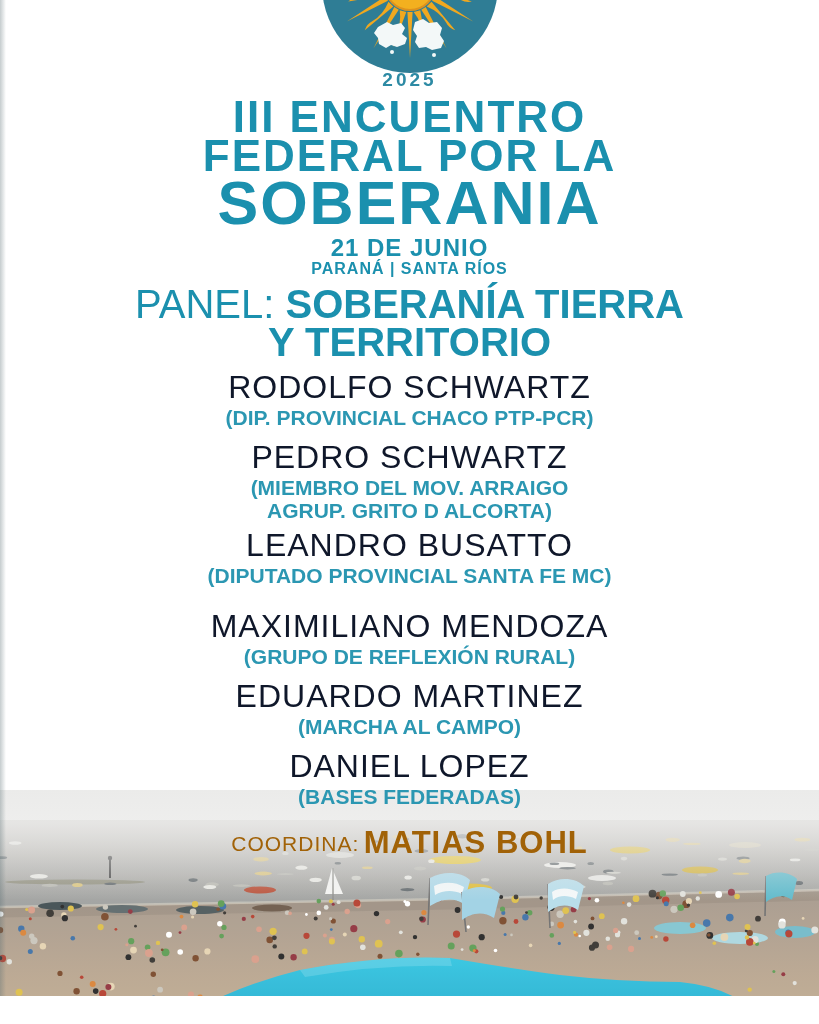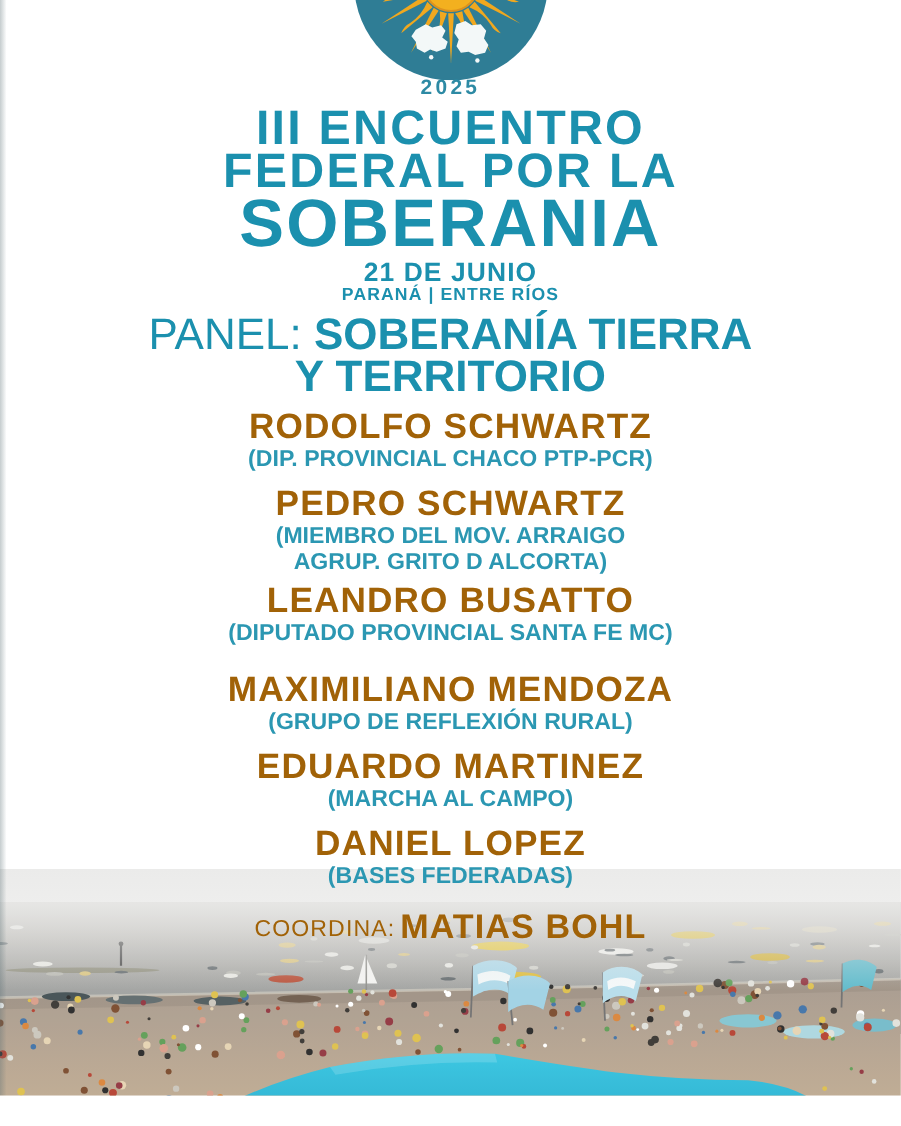--- a/index.html
+++ b/index.html
@@ -18,21 +18,21 @@
   .t1,.t2{font-weight:bold; font-size:44px; line-height:.88; letter-spacing:2px; color:#1b90ae;}
   .t1{margin-top:9px;}
   .t3{font-weight:bold; font-size:61px; line-height:.92; letter-spacing:2px; color:#1b90ae;}
   .date{font-weight:bold; font-size:24px; line-height:1; margin-top:4px; letter-spacing:1px;}
   .loc{font-weight:bold; font-size:16px; line-height:1.1; letter-spacing:1px;}
   .panel{margin-top:8px; font-size:40px; line-height:.95; color:#1b90ae;}
   .panel .plabel{font-weight:normal; letter-spacing:0;}
   .panel .pbold{font-weight:bold;}
   .speakers{margin-top:10px;}
   .speaker{margin-bottom:12px;}
-  .speaker .name{font-weight:bold; font-size:32px; line-height:1; letter-spacing:1px; color:#a16207;}
+  .speaker .name{font-weight:normal; font-size:32px; line-height:1; letter-spacing:1px; color:#0f172a;}
   .speaker .role{font-size:21px; line-height:1.1; margin-top:3px; color:#2b97b2; font-weight:bold;}
   .sp-gap-small{margin-bottom:7px;}
   .sp-gap-big{margin-bottom:22px;}
   .coordina{margin-top:17px; color:#a16207;}
   .coordina .clabel{font-weight:normal; font-size:21px; letter-spacing:1px; vertical-align:2px;}
   .coordina .cname{font-weight:bold; font-size:31px; letter-spacing:1px;}
   
   .photo{position:absolute; left:0; top:820px; width:819px; height:204px; z-index:1;}
   .haze{position:absolute; left:0; top:790px; width:819px; height:110px; z-index:2;
     background:linear-gradient(180deg, #ebebea 0%, rgba(235,235,234,.85) 30%, rgba(235,235,234,.45) 62%, rgba(235,235,234,0) 100%);}
@@ -449,21 +449,21 @@
     </svg>
   </div>
   <div class="haze"></div>
 
   <div class="content">
     <div class="year">2025</div>
     <div class="t1">III ENCUENTRO</div>
     <div class="t2">FEDERAL POR LA</div>
     <div class="t3">SOBERANIA</div>
     <div class="date">21 DE JUNIO</div>
-    <div class="loc">PARANÁ | ENTRE RÍOS</div>
+    <div class="loc">PARANÁ | SANTA RÍOS</div>
 
     <div class="panel">
       <span class="plabel">PANEL:</span>
       <span class="pbold">SOBERANÍA TIERRA</span>
       <div class="pbold">Y TERRITORIO</div>
     </div>
 
     <div class="speakers">
       <div class="speaker">
         <div class="name">RODOLFO SCHWARTZ</div>

